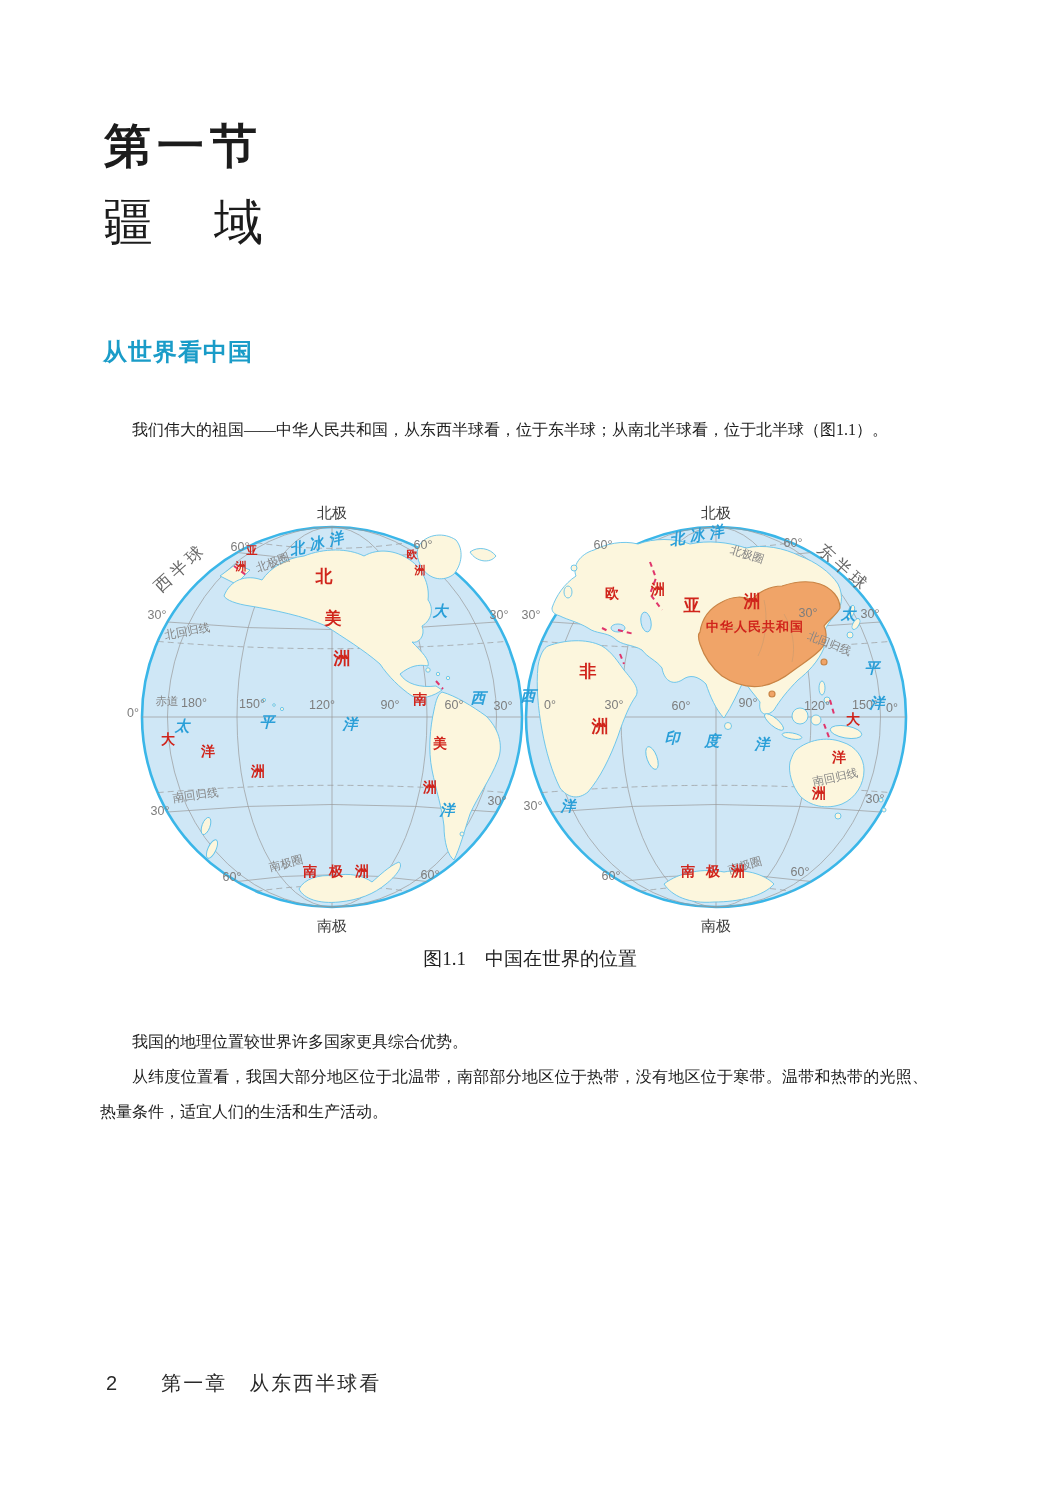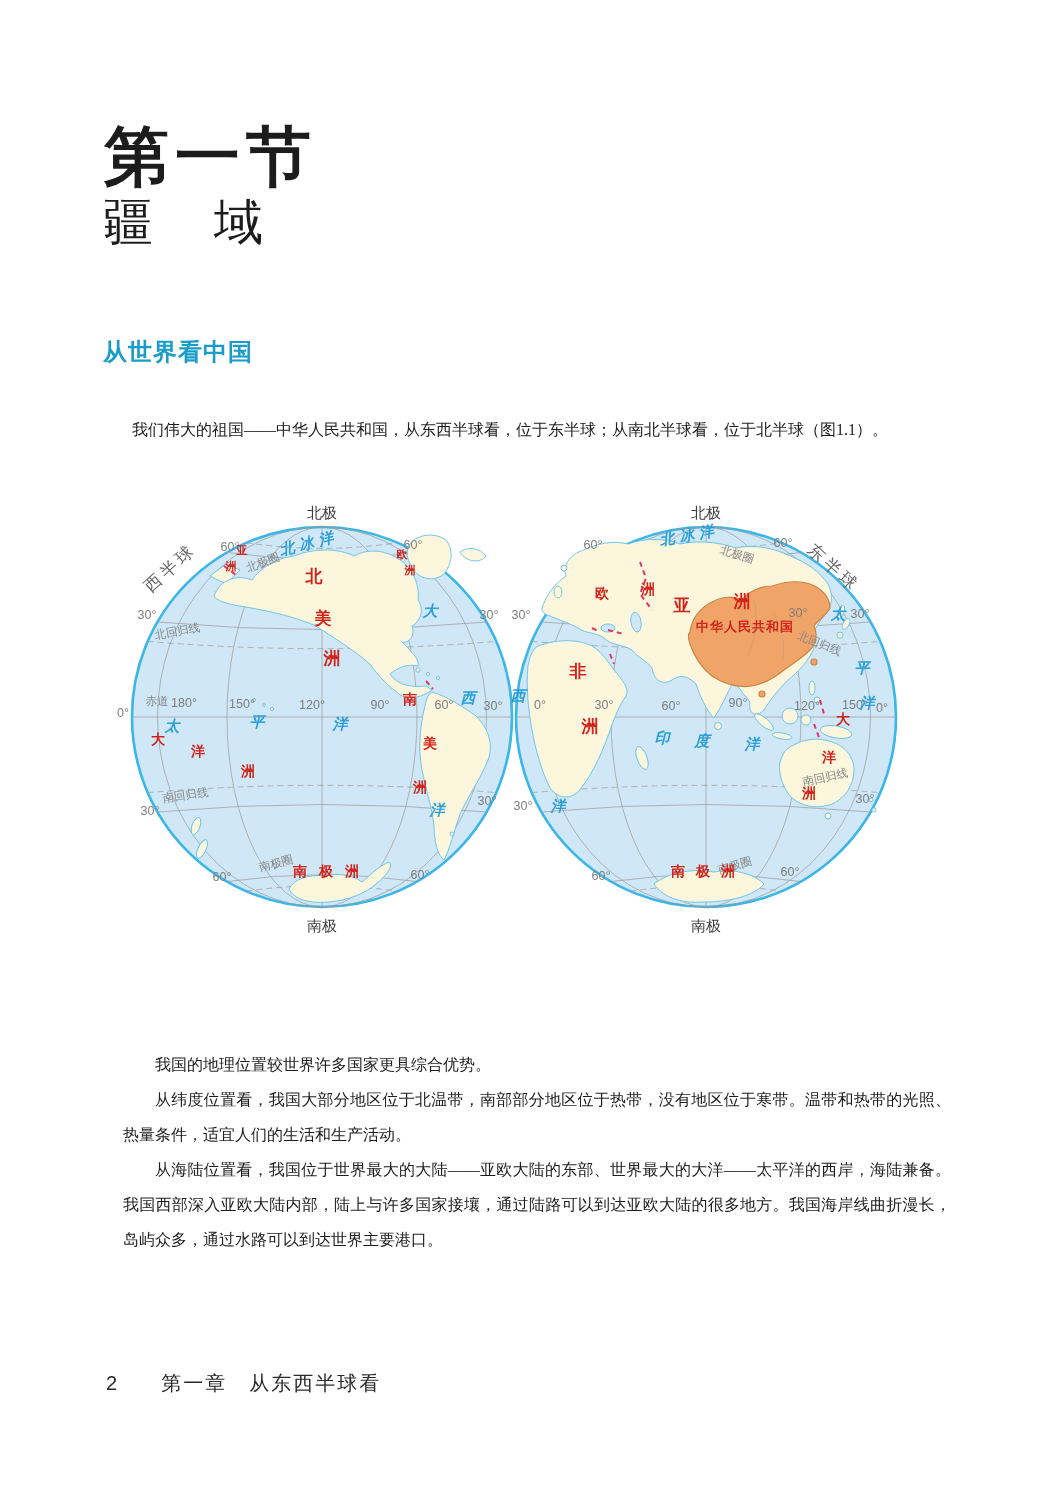--- a/index.html
+++ b/index.html
@@ -17,39 +17,39 @@
     --c-gray:#7d7d7d;
   }
   html,body{margin:0;padding:0;}
   body{background:#ffffff;}
   .page{
     position:relative;width:1060px;height:1508px;background:#fff;
     font-family:"Liberation Serif","DejaVu Serif",serif;color:var(--c-text);
     overflow:hidden;
   }
   .section-label{
-    position:absolute;left:104px;top:118px;font-size:65px;font-weight:bold;
+    position:absolute;left:104px;top:118px;font-size:47px;font-weight:bold;
     letter-spacing:6px;line-height:1.2;
   }
   .section-title{
     position:absolute;left:104px;top:194px;font-size:49px;font-weight:normal;
     letter-spacing:6px;line-height:1.2;
   }
   .blue-heading{
     position:absolute;left:103px;top:336px;font-size:24px;font-weight:bold;
     color:var(--c-heading);letter-spacing:1px;
   }
   .para{
     position:absolute;left:100px;width:828px;font-size:16px;line-height:35px;
     text-align:justify;text-justify:inter-ideograph;
   }
   .para p{margin:0;text-indent:2em;}
   #para-top{top:412px;}
-  #para-bottom{top:1047px;margin-left:23px;}
-  .figure{position:absolute;left:114px;top:504px;width:820px;height:430px;}
+  #para-bottom{top:1024px;}
+  .figure{position:absolute;left:124px;top:504px;width:820px;height:430px;}
   .figure-caption{
     position:absolute;left:0;top:946px;width:1060px;text-align:center;
     font-size:19px;color:#222;
   }
   .footer{
     position:absolute;left:106px;top:1370px;display:flex;align-items:baseline;
     font-family:"Liberation Sans","DejaVu Sans",sans-serif;font-size:20px;color:#2a2a2a;
   }
   .footer .pagenum{margin-right:44px;}
   .footer .chapter{letter-spacing:2px;}
@@ -277,25 +277,25 @@
             <text x="715" y="258" class="ml cont-md">洋</text>
             <text x="695" y="294" class="ml cont-md">洲</text>
             <text x="564" y="372" class="ml cont-md">南</text>
             <text x="589" y="372" class="ml cont-md">极</text>
             <text x="614" y="372" class="ml cont-md">洲</text>
           </g>
       </g>
     </svg>
   </div>
 
+  <div class="figure-caption">图1.1　中国在世界的位置</div>
 
   <div class="para" id="para-bottom">
     <p>我国的地理位置较世界许多国家更具综合优势。</p>
     <p>从纬度位置看，我国大部分地区位于北温带，南部部分地区位于热带，没有地区位于寒带。温带和热带的光照、热量条件，适宜人们的生活和生产活动。</p>
-    <p>从海陆位置看，我国位于世界最大的大陆——亚欧大陆的东部、世界最大的大洋——太平洋的西岸，海陆兼备。我国西部深入亚欧大陆内部，陆上与许多国家接壤，通过陆路可以到达亚欧大陆的很多地方。我国海岸线曲折漫长，岛屿众多，通过水路可以到达世界主要港口。</p>
   </div>
 
   <div class="footer">
     <span class="pagenum">2</span>
     <span class="chapter">第一章　从东西半球看</span>
   </div>
 
 </div>
 
 </body></html>

